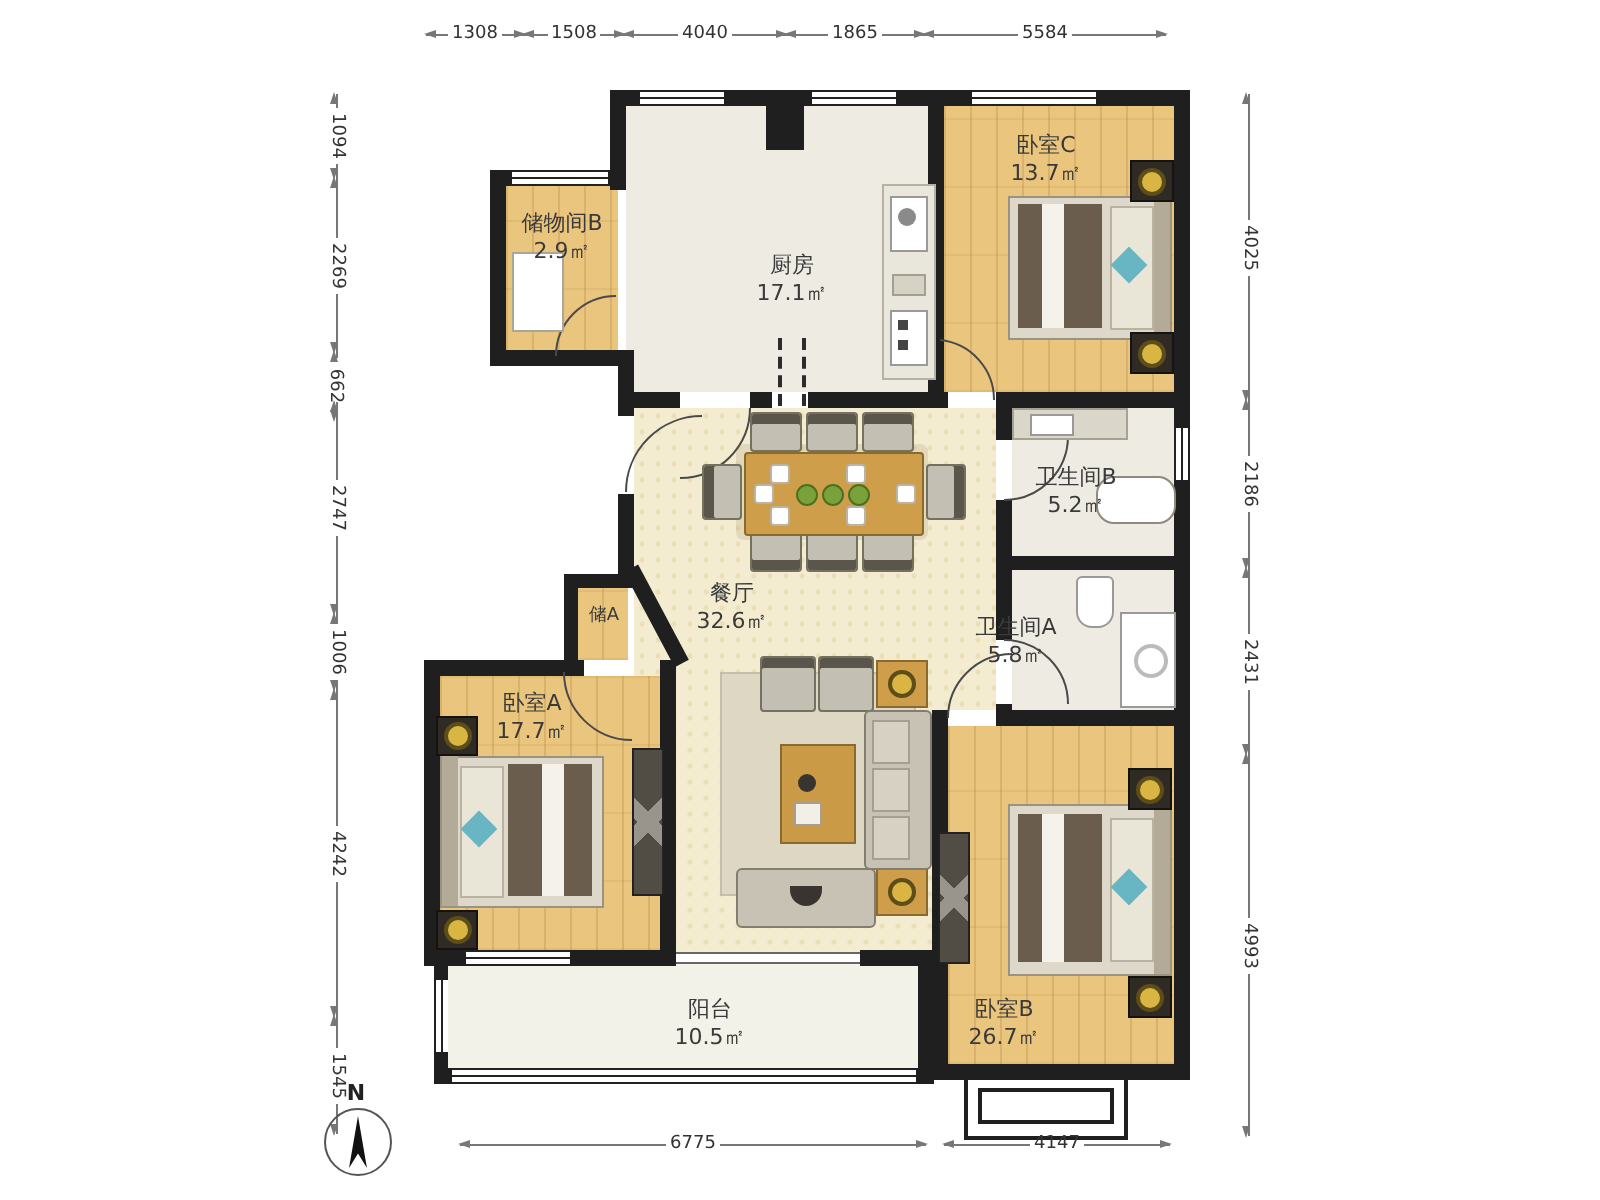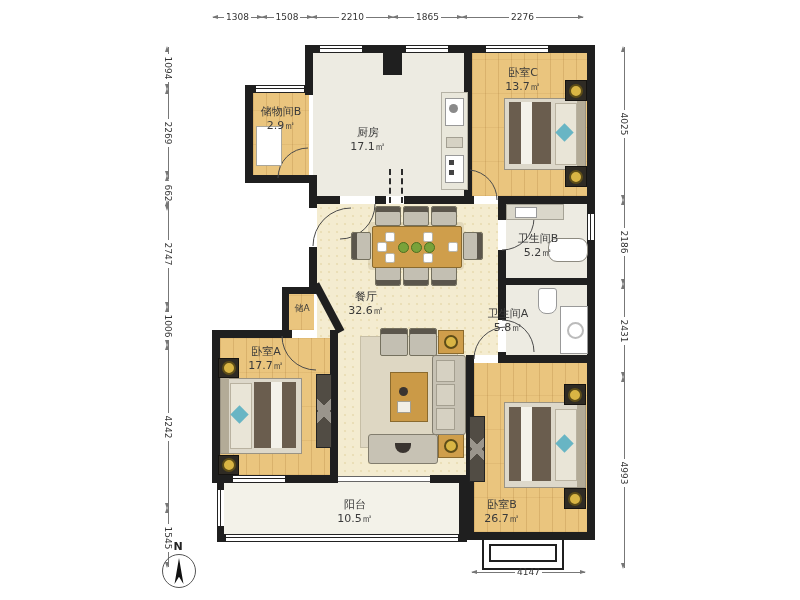--- a/index.html
+++ b/index.html
@@ -230,21 +230,21 @@
 
   <div class="fx" style="left:538px;top:288px;width:17px;height:24px;border-radius:3px 3px 8px 8px"></div>
   <div class="fx" style="left:560px;top:306px;width:26px;height:46px">
     <div class="abs" style="left:6px;top:15px;width:13px;height:13px;border-radius:50%;border:2px solid #bbb"></div>
   </div>
 
   <div class="rl" style="left:281px;top:105px">
     <div>储物间B</div>
       <div>2.9㎡</div>
   </div>
-  <div class="rl" style="left:368px;top:126px">
+  <div class="rl" style="left:396px;top:126px">
     <div>厨房</div>
       <div>17.1㎡</div>
   </div>
   <div class="rl" style="left:523px;top:66px">
     <div>卧室C</div>
       <div>13.7㎡</div>
   </div>
   <div class="rl" style="left:538px;top:232px">
     <div>卫生间B</div>
       <div>5.2㎡</div>
@@ -278,31 +278,31 @@
       <b>1308</b>
       <i class="lnh ar"></i>
     </div>
   <div class="dimh" style="left:262px;top:11px;width:50px">
       <i class="lnh al"></i>
       <b>1508</b>
       <i class="lnh ar"></i>
     </div>
   <div class="dimh" style="left:312px;top:11px;width:81px">
       <i class="lnh al"></i>
-      <b>2210</b>
+      <b>4040</b>
       <i class="lnh ar"></i>
     </div>
   <div class="dimh" style="left:393px;top:11px;width:69px">
       <i class="lnh al"></i>
       <b>1865</b>
       <i class="lnh ar"></i>
     </div>
   <div class="dimh" style="left:462px;top:11px;width:121px">
       <i class="lnh al"></i>
-      <b>2276</b>
+      <b>5584</b>
       <i class="lnh ar"></i>
     </div>
 
   <div class="dimv" style="left:162px;top:47px;height:42px">
       <i class="lnv au"></i>
       <b>1094</b>
       <i class="lnv ad"></i>
     </div>
   <div class="dimv" style="left:162px;top:89px;height:87px">
       <i class="lnv au"></i>
@@ -349,20 +349,25 @@
       <i class="lnv au"></i>
       <b>2431</b>
       <i class="lnv ad"></i>
     </div>
   <div class="dimv" style="left:618px;top:377px;height:191px">
       <i class="lnv au"></i>
       <b>4993</b>
       <i class="lnv ad"></i>
     </div>
 
+  <div class="dimh" style="left:230px;top:566px;width:233px">
+      <i class="lnh al"></i>
+      <b>6775</b>
+      <i class="lnh ar"></i>
+    </div>
   <div class="dimh" style="left:472px;top:566px;width:113px">
       <i class="lnh al"></i>
       <b>4147</b>
       <i class="lnh ar"></i>
     </div>
 
   <div class="abs" style="left:158px;top:540px;width:40px;height:52px;text-align:center">
     <div style="font-size:11px;color:#222;font-weight:bold">N</div>
     <div class="abs" style="left:4px;top:14px;width:32px;height:32px;border:1px solid #555;border-radius:50%">
       <div class="abs" style="left:9px;top:3px;width:14px;height:26px;background:#111;clip-path:polygon(50% 0%,82% 100%,50% 72%,18% 100%)"></div>

